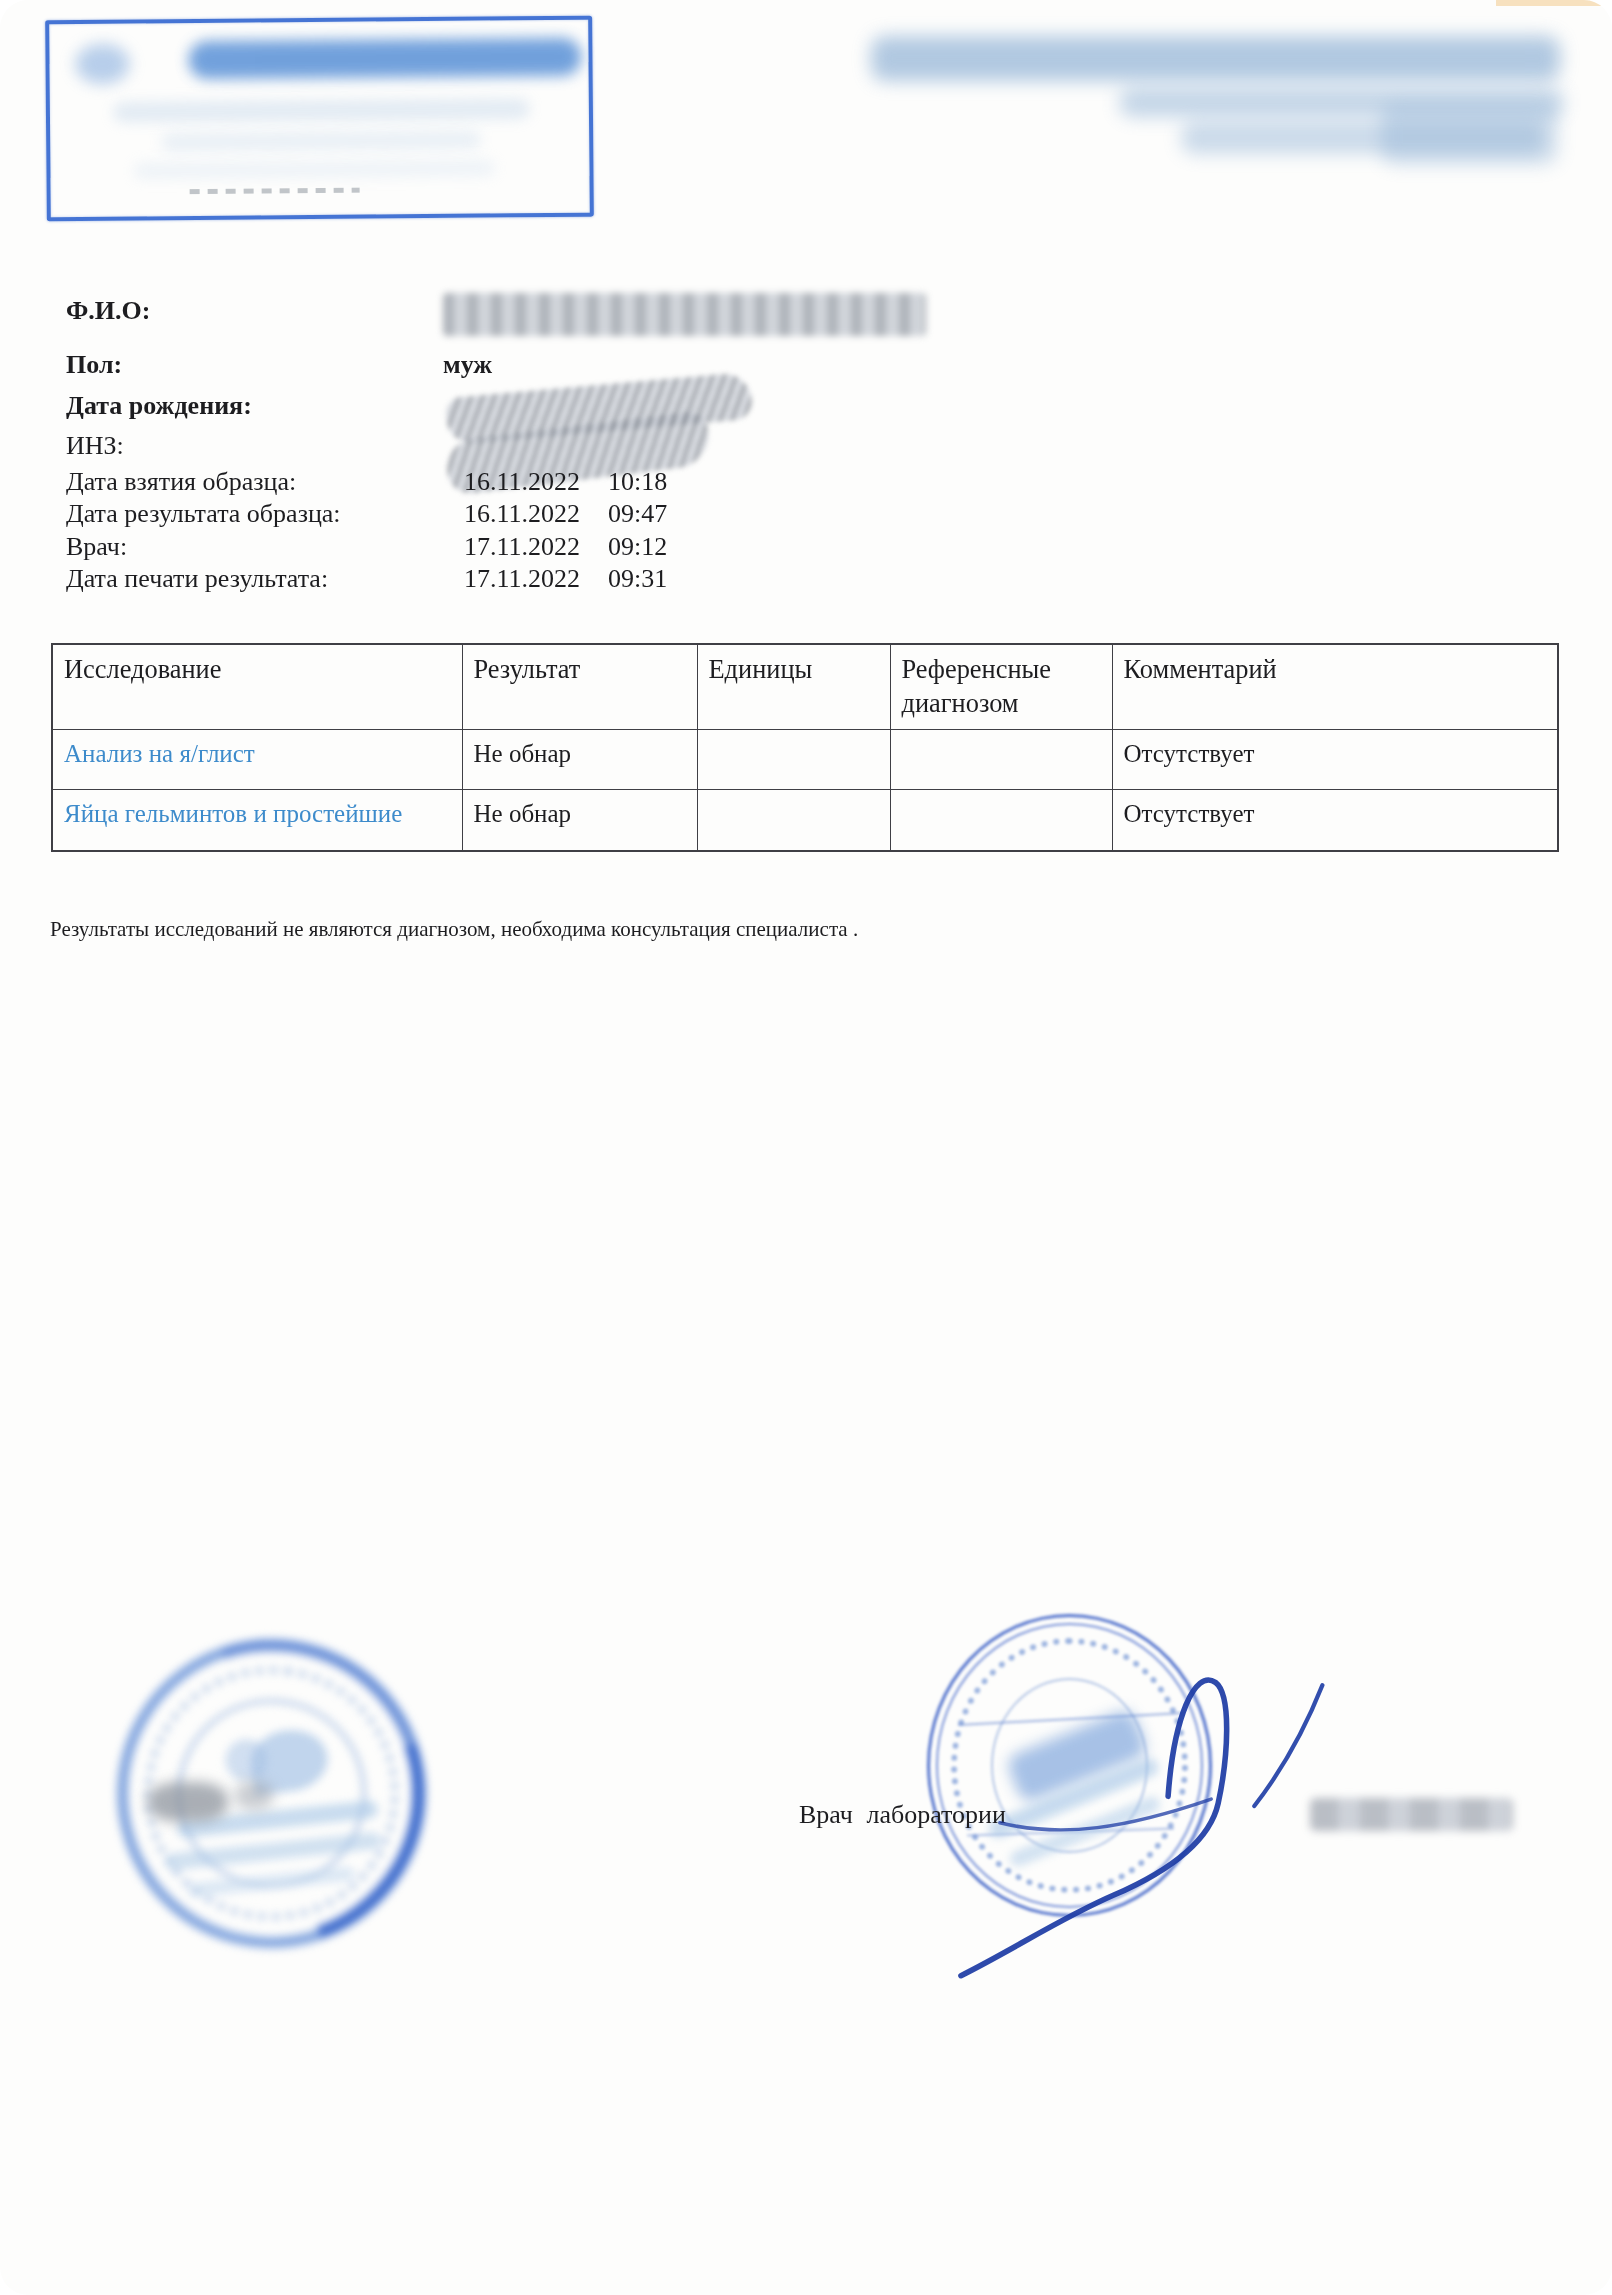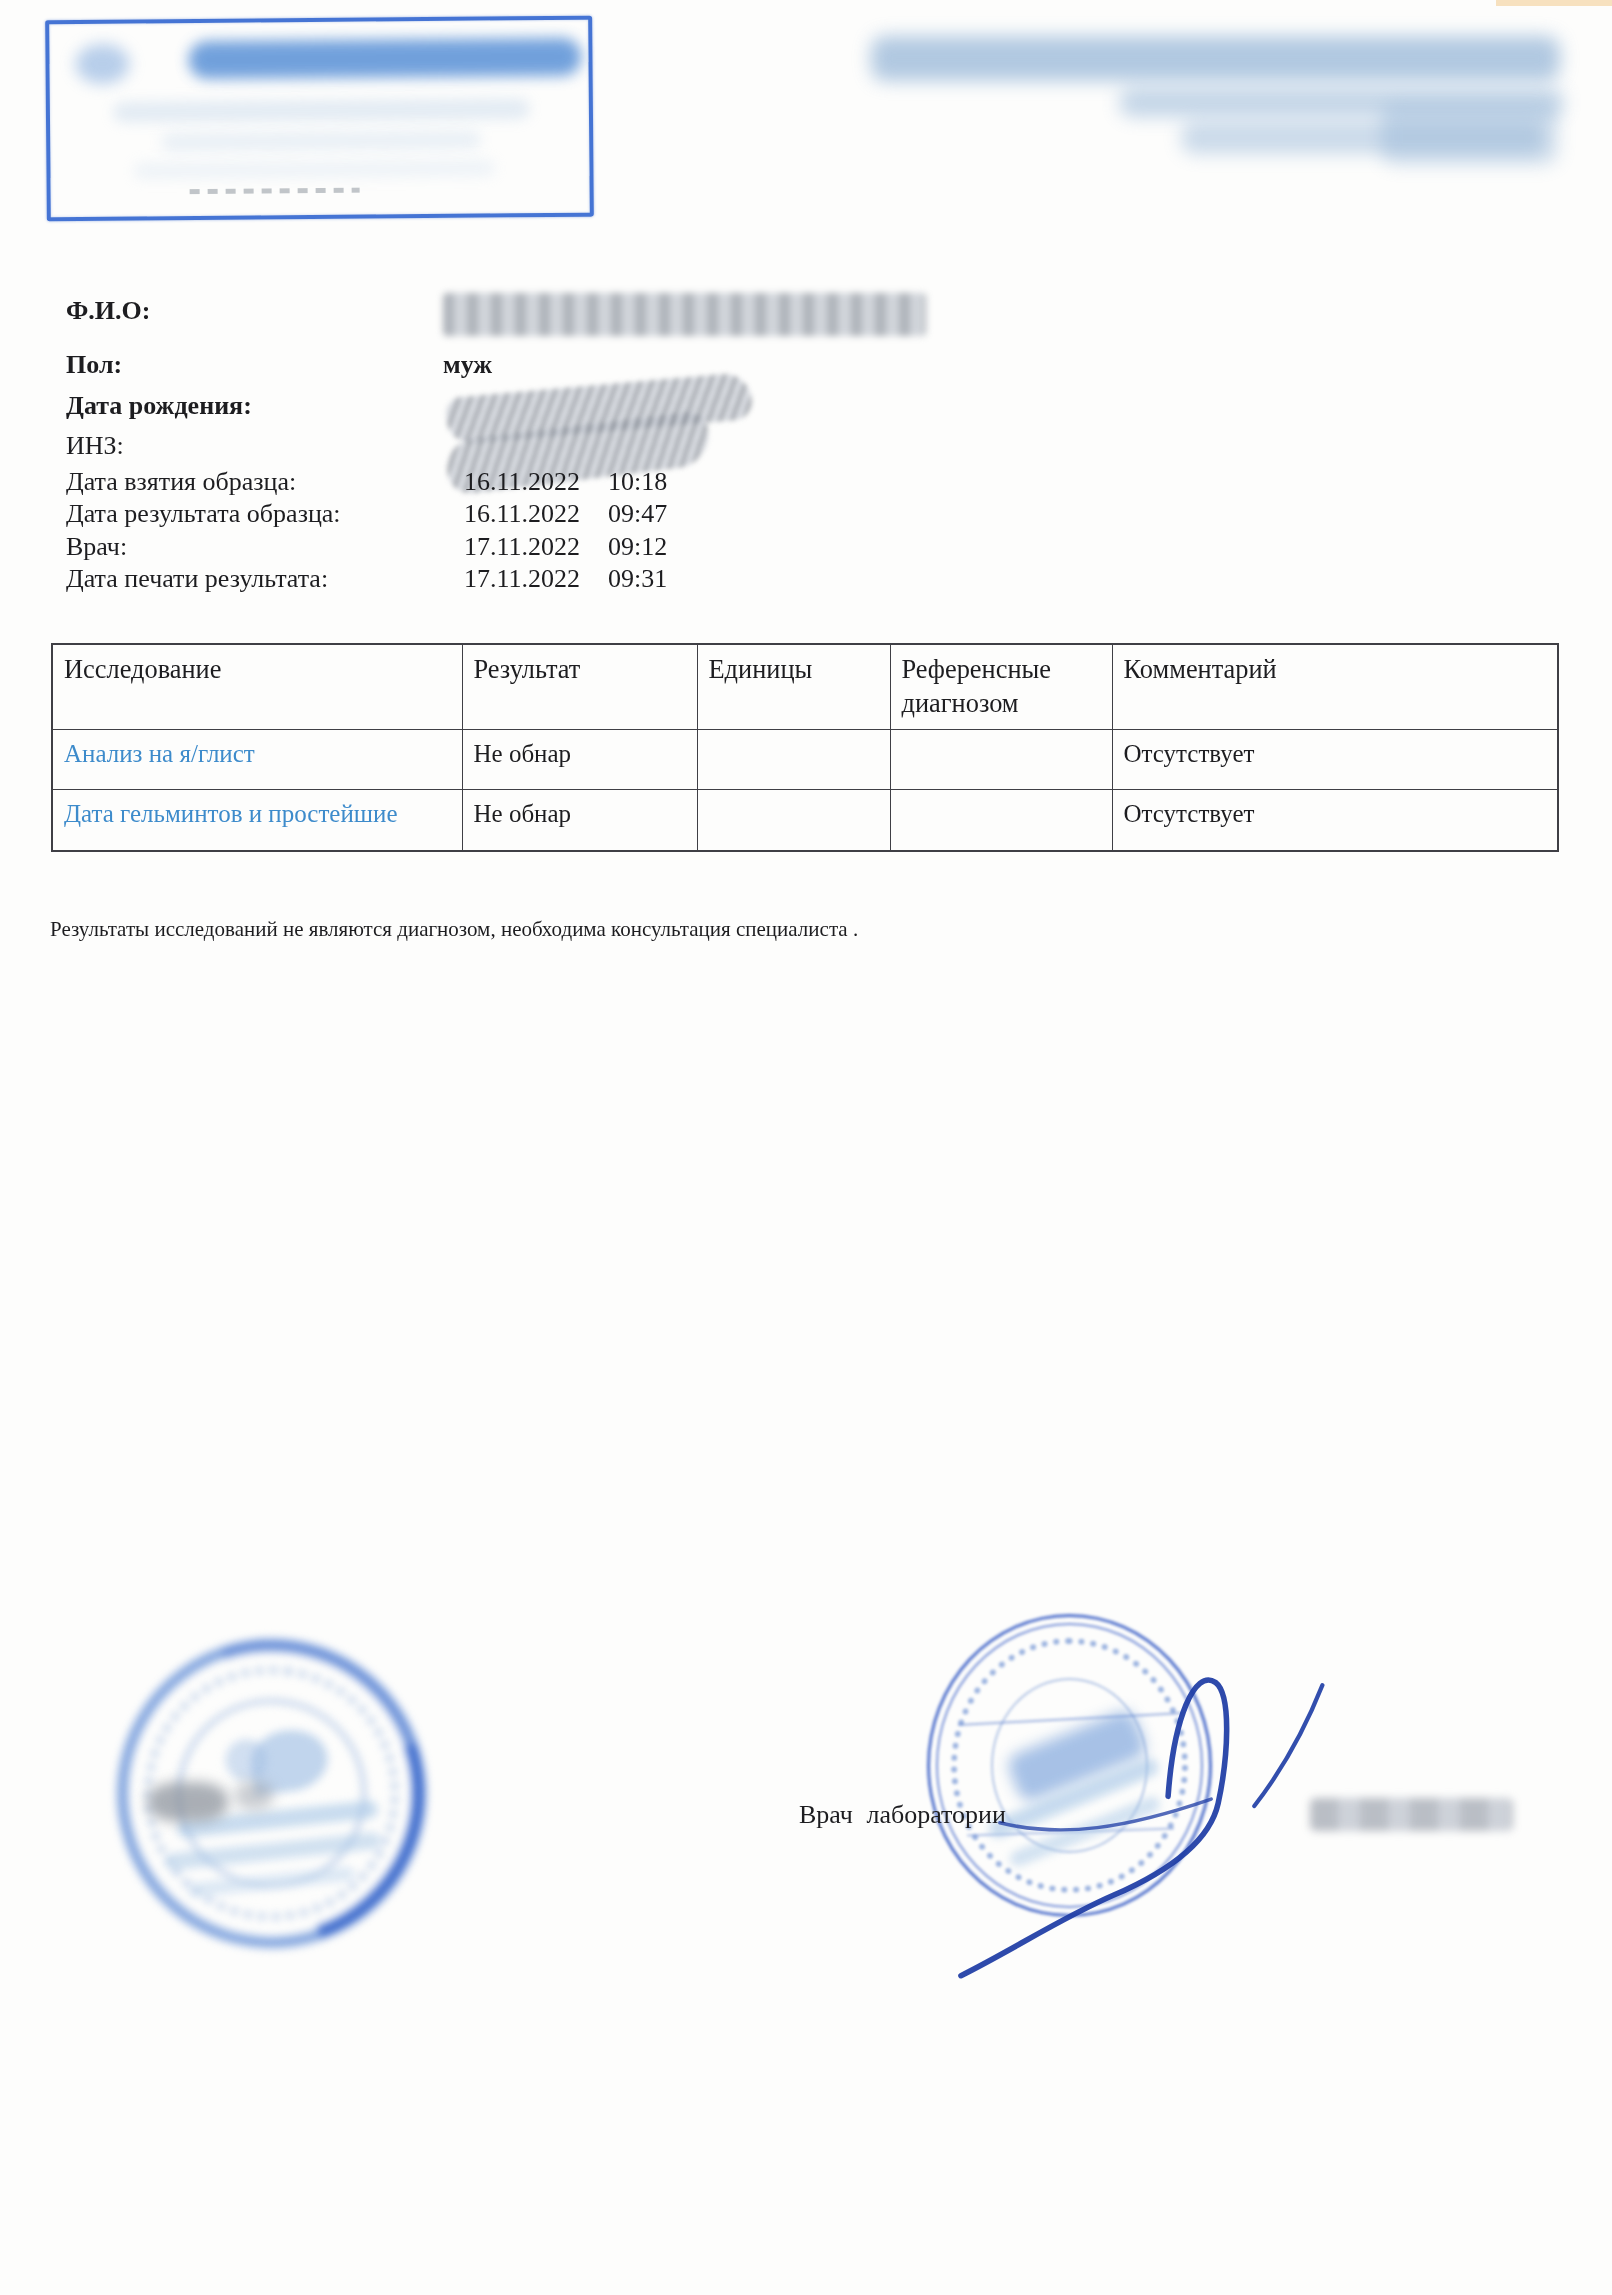--- a/index.html
+++ b/index.html
@@ -1,20 +1,21 @@
 <!DOCTYPE html>
 <html style="font-size:11px"><head>
 <meta charset="utf-8">
 <style>
   html,body { margin:0; padding:0; background:#ffffff; }
   .page {
     position:relative; width:1612px; height:2295px;
     background:#fdfdfc; overflow:hidden;
     font-family:"Liberation Serif","DejaVu Serif",serif;
     color:#1d1d20;
+    border-radius:28px;
   }
 
   
   .clinic-stamp {
     position:absolute; left:46px; top:18px; width:539px; height:193px;
     border:4.2px solid rgba(37,92,204,.85); border-radius:2.8px;
     transform:rotate(-0.5deg);
     box-shadow:0 0 2.8px rgba(37,92,204,.45), inset 0 0 2.8px rgba(37,92,204,.3);
   }
   .clinic-stamp > div { position:absolute; }
@@ -186,21 +187,21 @@
       <th>Комментарий</th>
     </tr>
     <tr class="row2">
       <td class="test">Анализ на я/глист</td>
       <td class="bold">Не обнар</td>
       <td></td>
       <td></td>
       <td>Отсутствует</td>
     </tr>
     <tr class="row3">
-      <td class="test">Дата гельминтов и простейшие</td>
+      <td class="test">Яйца гельминтов и простейшие</td>
       <td class="bold">Не обнар</td>
       <td></td>
       <td></td>
       <td>Отсутствует</td>
     </tr>
   </tbody>
     </table>
 
   <p class="disclaimer">Результаты исследований не являются диагнозом, необходима консультация специалиста .</p>
 

